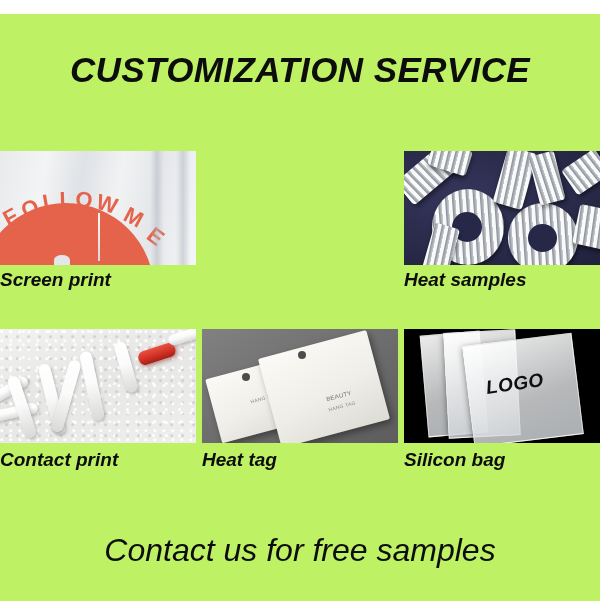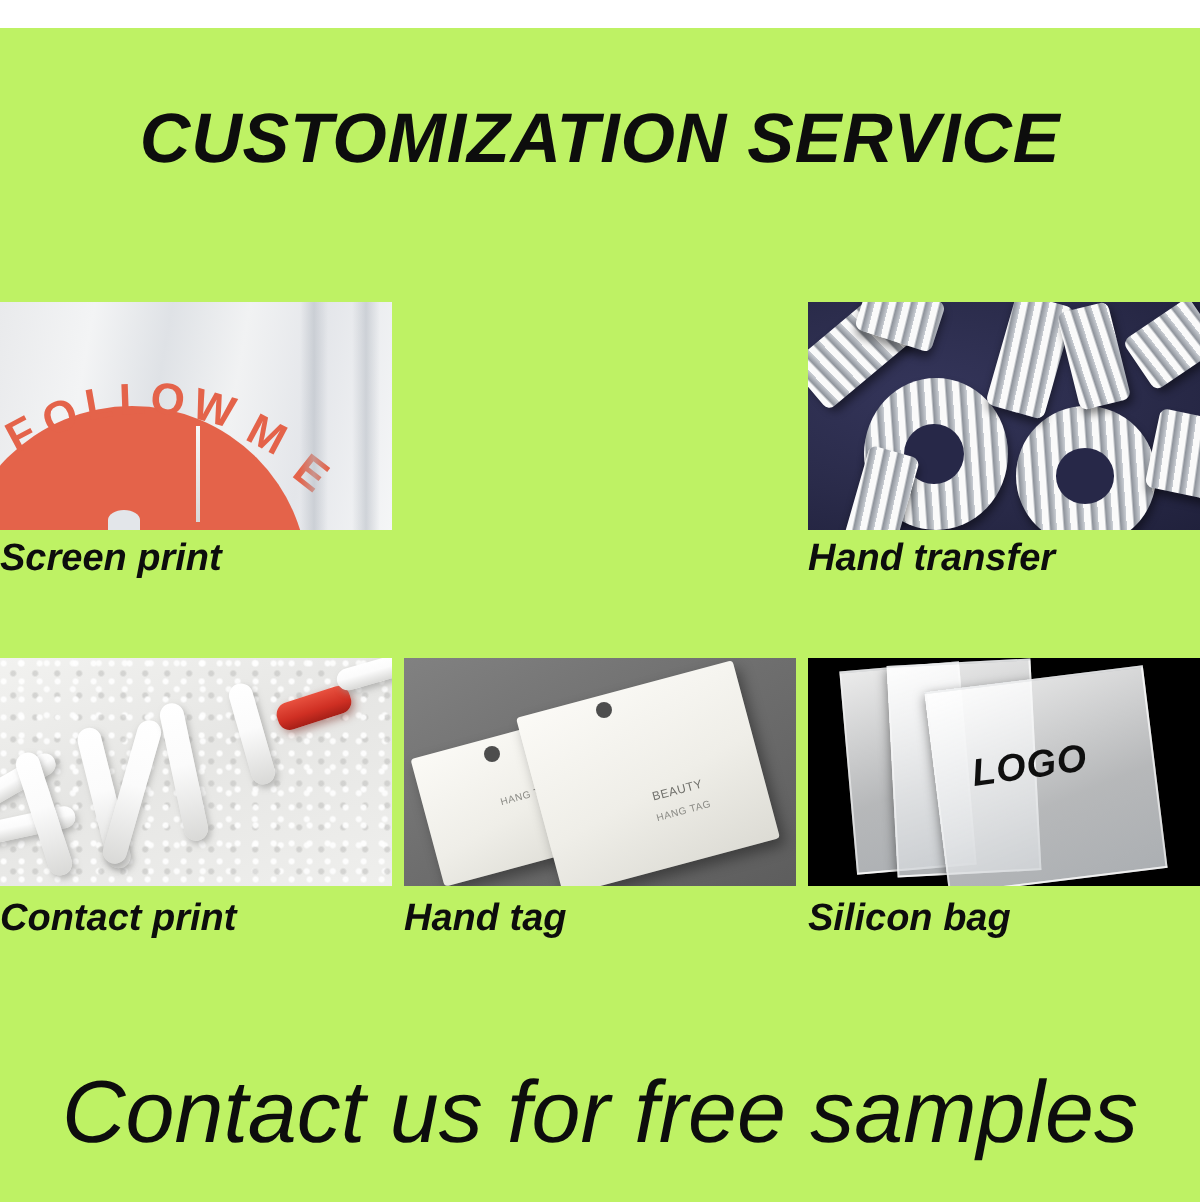--- a/index.html
+++ b/index.html
@@ -275,21 +275,21 @@
     letter-spacing: .5px;
   }
 
   
   .footer {
     position: absolute;
     left: 0;
     top: 518px;
     width: 600px;
     text-align: center;
-    font-size: 44px;
+    font-size: 32px;
     font-style: italic;
     color: #0d0d0d;
     white-space: nowrap;
   }
 </style>
 </head>
 <body>
 
 <div class="page">
 
@@ -328,21 +328,21 @@
           <div class="ht" style="left:-6px;  top:10px; width:56px; height:30px; transform:rotate(-40deg);"></div>
           <div class="ht" style="left:26px;  top:-6px; width:40px; height:26px; transform:rotate(18deg);"></div>
           <div class="ht-ring" style="left:28px;  top:38px; width:72px; height:76px;"></div>
           <div class="ht" style="left:24px;  top:74px; width:26px; height:48px; transform:rotate(16deg);"></div>
           <div class="ht-ring" style="left:104px; top:52px; width:70px; height:70px;"></div>
           <div class="ht" style="left:96px;  top:-2px; width:30px; height:58px; transform:rotate(16deg);"></div>
           <div class="ht" style="left:130px; top:2px;  width:26px; height:50px; transform:rotate(-14deg);"></div>
           <div class="ht" style="left:162px; top:6px;  width:40px; height:30px; transform:rotate(-34deg);"></div>
           <div class="ht" style="left:172px; top:56px; width:34px; height:40px; transform:rotate(12deg);"></div>
         </div>
-        <div class="caption">Hand transfer</div>
+        <div class="caption">Heat samples</div>
       </div>
     </div>
 
     <div class="row row2">
 
       <div class="cell c0">
         <div class="thumb tb-sil">
           <div class="terry"></div>
           <div class="bar" style="left:-14px; top:56px; width:44px; height:11px; transform:rotate(-30deg);"></div>
           <div class="bar" style="left:-10px; top:78px; width:48px; height:11px; transform:rotate(-12deg);"></div>
@@ -361,21 +361,21 @@
         <div class="thumb tb-tag">
           <div class="tag" style="left:10px; top:36px; width:104px; height:66px; transform:rotate(-15deg);"></div>
           <div class="hole" style="left:40px; top:44px;"></div>
           <div class="tagtext" style="left:48px; top:66px; transform:rotate(-15deg);">HANG TAG</div>
 
           <div class="tag" style="left:66px; top:14px; width:112px; height:92px; transform:rotate(-15deg);"></div>
           <div class="hole" style="left:96px; top:22px;"></div>
           <div class="tagtext" style="left:124px; top:64px; transform:rotate(-15deg); font-size:6px; color:#6f6f6a;">BEAUTY</div>
           <div class="tagtext" style="left:126px; top:74px; transform:rotate(-15deg);">HANG TAG</div>
         </div>
-        <div class="caption">Hand tag</div>
+        <div class="caption">Heat tag</div>
       </div>
 
       <div class="cell c2">
         <div class="thumb tb-bag">
           <div class="bag" style="left:20px; top:4px;  width:58px;  height:100px; transform:rotate(-5deg);"></div>
           <div class="bag" style="left:42px; top:2px;  width:70px;  height:104px; transform:rotate(-3deg);"></div>
           <div class="bag" style="left:64px; top:10px; width:108px; height:100px; transform:rotate(-7deg);"></div>
           <div class="bag-logo" style="left:82px; top:44px;">LOGO</div>
         </div>
         <div class="caption">Silicon bag</div>

